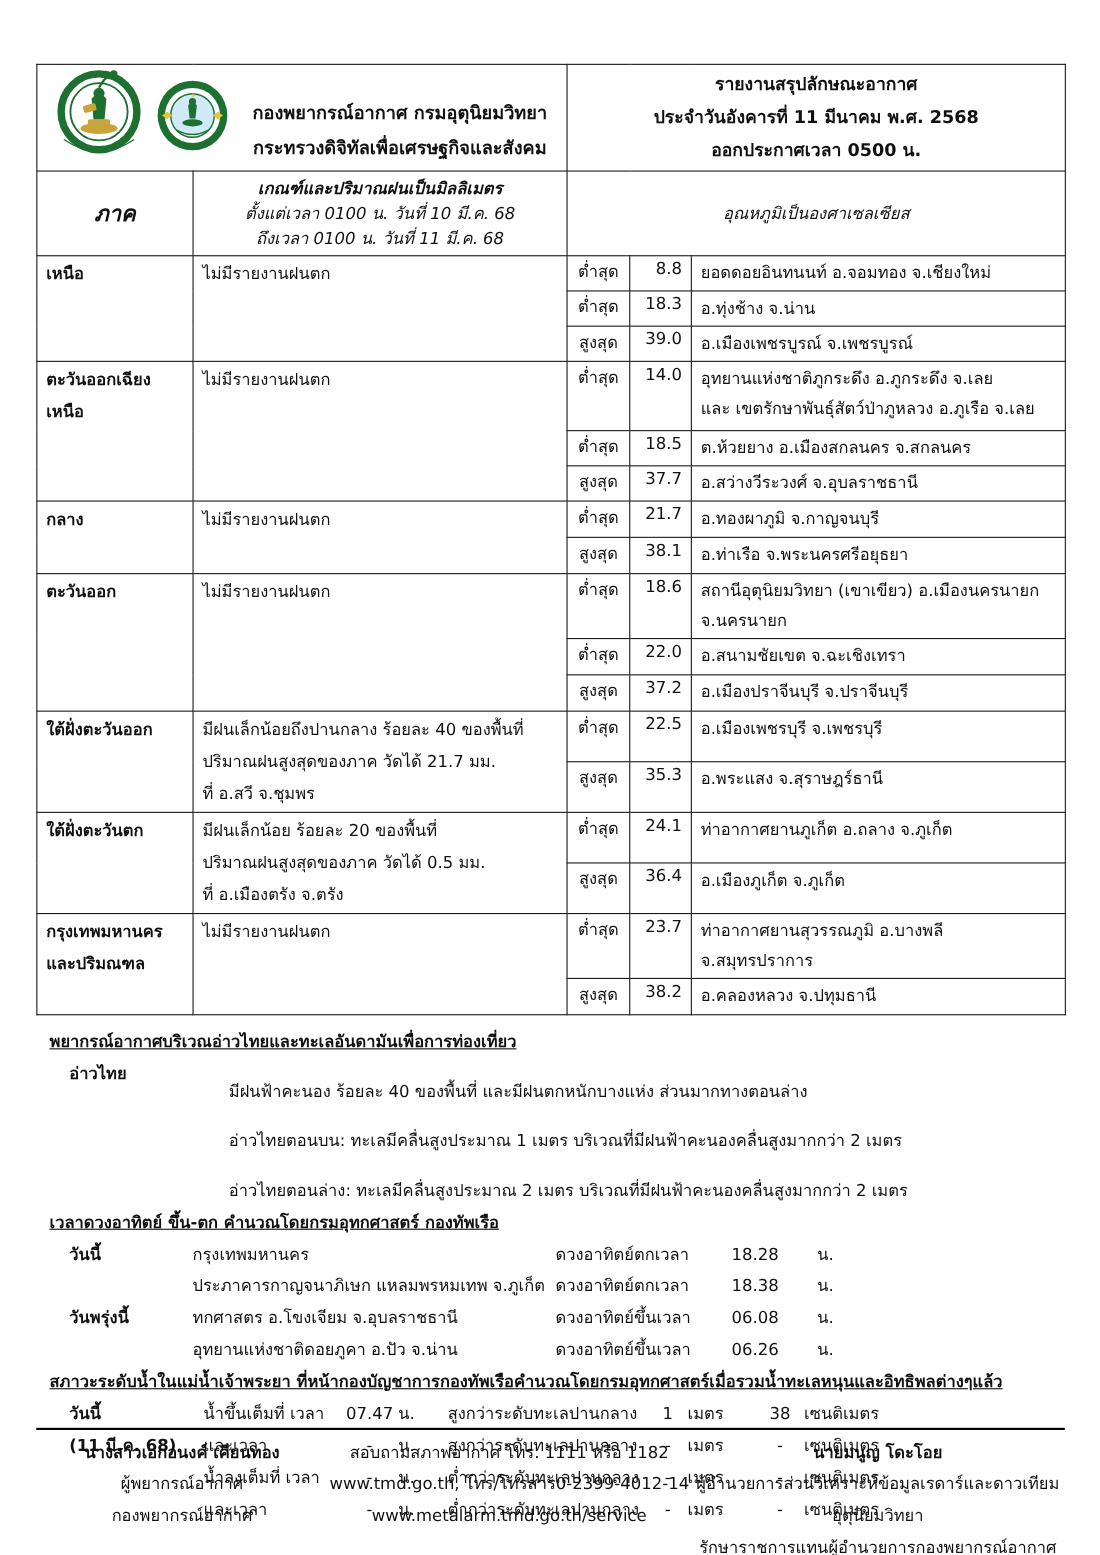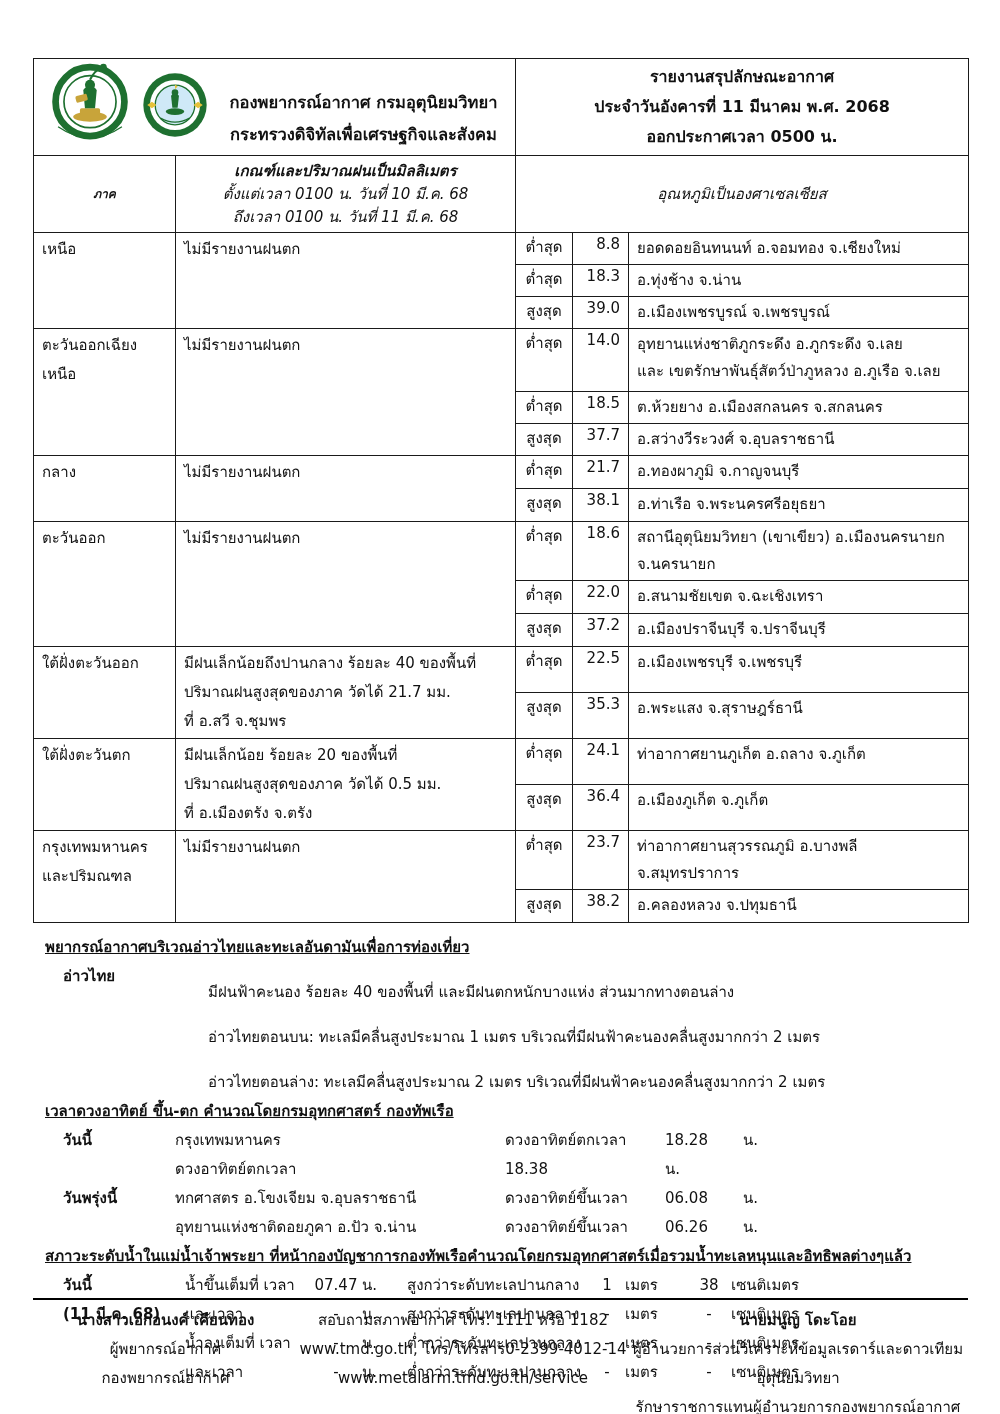--- a/index.html
+++ b/index.html
@@ -17,25 +17,25 @@
   col.c-lab{width:57px;} col.c-val{width:56px;} col.c-loc{width:340px;}
 
   tr.band td{height:92px;vertical-align:middle;}
   .band-left{display:flex;align-items:center;gap:12px;padding-left:6px;}
   .logos{display:flex;align-items:center;gap:10px;flex:0 0 auto;}
   .dept{font-weight:bold;font-size:16.5px;line-height:32px;text-align:center;flex:1;margin-top:24px;}
   .band-right{text-align:center;font-weight:bold;font-size:16px;line-height:30px;}
   td.band-right-cell{vertical-align:middle;}
 
   tr.colhead td{height:72px;vertical-align:middle;text-align:center;line-height:23px;font-style:italic;}
-  .th-region{font-weight:bold;font-size:12px;}
+  .th-region{font-weight:bold;font-size:20px;}
   .th-rain-title{font-weight:bold;}
   .th-temp{font-size:15px;}
 
-  td.region{font-weight:normal;padding-top:5px;line-height:29px;}
+  td.region{font-weight:bold;padding-top:5px;line-height:29px;}
   td.rain{padding-top:5px;line-height:29px;}
   td.tlab{text-align:center;vertical-align:middle;padding:2px 2px;}
   td.tval{text-align:right;vertical-align:middle;padding:2px 10px 2px 2px;}
   td.tloc{vertical-align:middle;line-height:27px;}
   tr.h29 td{height:26px;} tr.h62 td{height:58px;} tr.h43 td{height:40px;} tr.h32 td{height:28px;}
 
   
   .logo{display:inline-block;}
 
   
@@ -109,21 +109,21 @@
           </div>
           <div class="dept">
             <div>กองพยากรณ์อากาศ  กรมอุตุนิยมวิทยา</div>
             <div>กระทรวงดิจิทัลเพื่อเศรษฐกิจและสังคม</div>
           </div>
         </div>
       </td>
       <td colspan="3" class="band-right-cell">
         <div class="band-right">
           <div>รายงานสรุปลักษณะอากาศ</div>
-          <div>ประจำวันอังคารที่ 11 มีนาคม พ.ศ. 2068</div>
+          <div>ประจำวันอังคารที่ 11 มีนาคม พ.ศ. 2568</div>
           <div>ออกประกาศเวลา 0500 น.</div>
         </div>
       </td>
     </tr>
 
     <tr class="colhead">
       <td class="th-region">ภาค</td>
       <td>
         <div class="th-rain-title">เกณฑ์และปริมาณฝนเป็นมิลลิเมตร</div>
         <div>ตั้งแต่เวลา 0100 น. วันที่ 10 มี.ค. 68</div>
@@ -269,20 +269,21 @@
     <div class="sec-title">เวลาดวงอาทิตย์ ขึ้น-ตก คำนวณโดยกรมอุทกศาสตร์ กองทัพเรือ</div>
     <div class="sunrow">
       <span class="lbl">วันนี้</span>
       <span>กรุงเทพมหานคร</span>
       <span>ดวงอาทิตย์ตกเวลา</span>
       <span class="time">18.28</span>
       <span>น.</span>
     </div>
     <div class="sunrow">
       <span></span>
+      <span>ประภาคารกาญจนาภิเษก แหลมพรหมเทพ จ.ภูเก็ต</span>
       <span>ดวงอาทิตย์ตกเวลา</span>
       <span class="time">18.38</span>
       <span>น.</span>
     </div>
     <div class="sunrow">
       <span class="lbl">วันพรุ่งนี้</span>
       <span>ทกศาสตร อ.โขงเจียม จ.อุบลราชธานี</span>
       <span>ดวงอาทิตย์ขึ้นเวลา</span>
       <span class="time">06.08</span>
       <span>น.</span>

